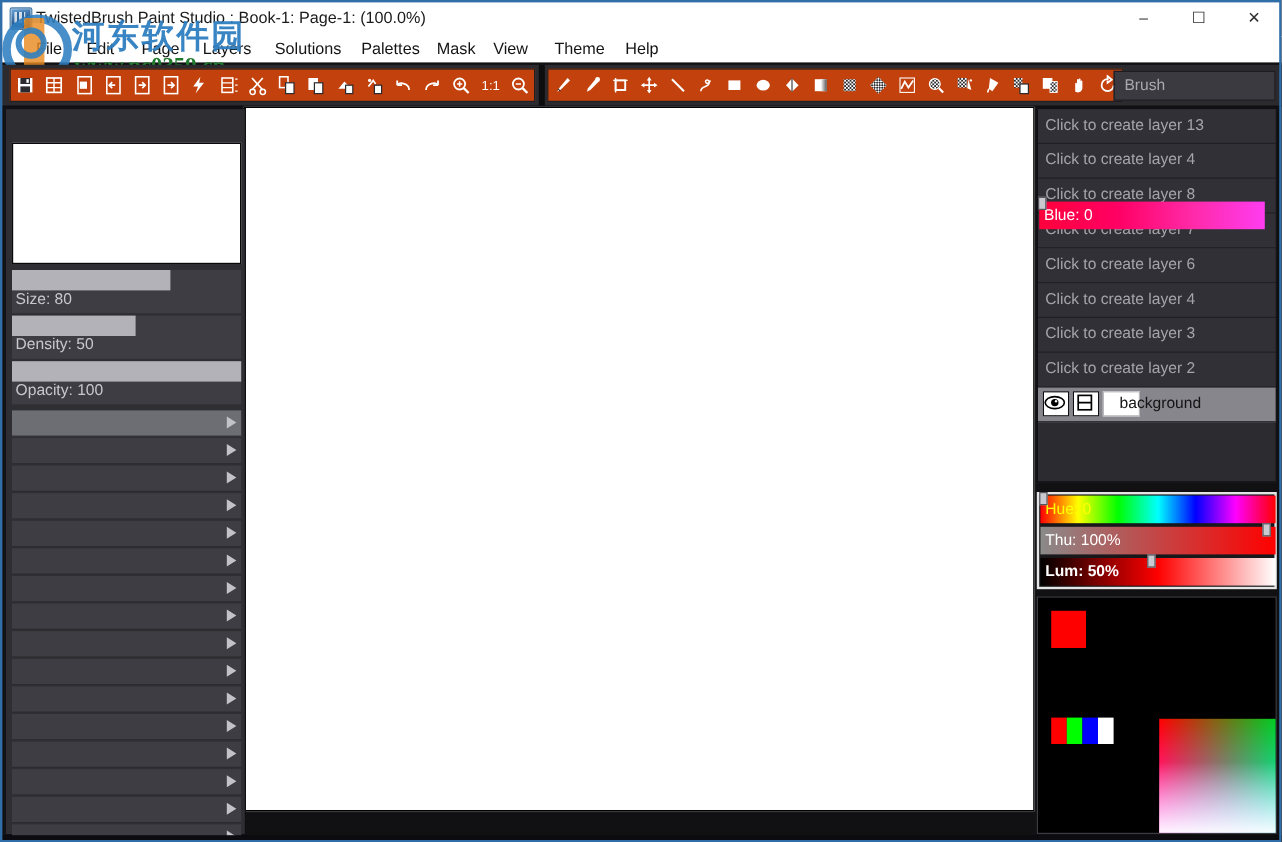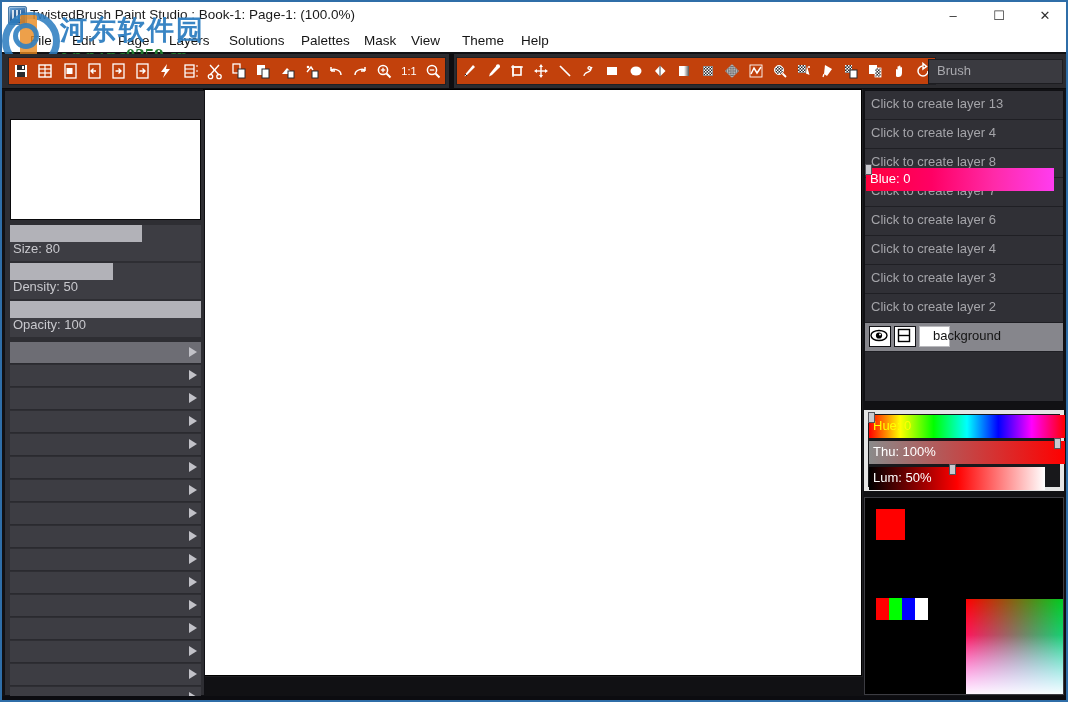--- a/index.html
+++ b/index.html
@@ -189,21 +189,21 @@
   }
   .cslider .clbl{
     position:absolute;left:4px;top:3px;font-size:13px;white-space:nowrap;
   }
   .cknob{
     position:absolute;width:7px;height:11px;background:#c9c9cf;
     border:1px solid #55555c;box-sizing:border-box;
   }
   .hslbox{
     position:absolute;left:864px;top:410px;width:200px;height:81px;
-    background:#18181b;border:4px solid #e5e5e5;box-sizing:border-box;
+    background:#18181b;border:2px solid #e5e5e5;box-sizing:border-box;
   }
 
   
   .palettepanel{
     position:absolute;left:864px;top:497px;width:200px;height:198px;
     background:#000000;border:1px solid #3c3c42;box-sizing:border-box;
   }
   .swatch{position:absolute;}
   .gradbox{
     position:absolute;right:0;bottom:0;width:97px;height:95px;
@@ -1072,21 +1072,21 @@
 
   <div class="hslbox">
     <div class="cslider" id="hue-slider" style="left: 1px; top: 1px; width: 196px; background: linear-gradient(90deg, rgb(255, 0, 0) 0%, rgb(255, 255, 0) 16%, rgb(0, 255, 0) 33%, rgb(0, 255, 255) 50%, rgb(0, 0, 255) 66%, rgb(255, 0, 255) 83%, rgb(255, 0, 0) 100%);">
       <div class="clbl" style="color: rgb(255, 255, 0);">Hue: 0</div>
       <div class="cknob" style="left: calc(1% - 3px); top: -3px;"></div>
     </div>
     <div class="cslider" id="sat-slider" style="left: 1px; top: 27px; width: 196px; background: linear-gradient(90deg, rgb(138, 138, 138) 0%, rgb(255, 0, 0) 100%);">
       <div class="clbl" style="color: rgb(255, 255, 255);">Thu: 100%</div>
       <div class="cknob" style="left: calc(96% - 3px); top: -3px;"></div>
     </div>
-    <div class="cslider" id="lum-slider" style="left: 1px; top: 53px; width: 176px; background: linear-gradient(90deg, rgb(0, 0, 0) 0%, rgb(255, 0, 0) 50%, rgb(255, 255, 255) 100%);">
+    <div class="cslider" id="lum-slider" style="left: 1px; top: 53px; width: 196px; background: linear-gradient(90deg, rgb(0, 0, 0) 0%, rgb(255, 0, 0) 50%, rgb(255, 255, 255) 100%); font-weight: bold;">
       <div class="clbl" style="color: rgb(255, 255, 255);">Lum: 50%</div>
       <div class="cknob" style="left: calc(47% - 3px); top: -3px;"></div>
     </div>
   </div>
 
   <div class="palettepanel">
     <div class="swatch" id="primary-swatch" style="left: 11px; top: 11px; width: 29px; height: 31px; background: rgb(255, 0, 0);"></div>
     <div id="mini-swatches">
         <div class="swatch" style="left: 11px; top: 100px; width: 13px; height: 22px; background: rgb(255, 0, 0);"></div>
         <div class="swatch" style="left: 24px; top: 100px; width: 13px; height: 22px; background: rgb(0, 255, 0);"></div>

